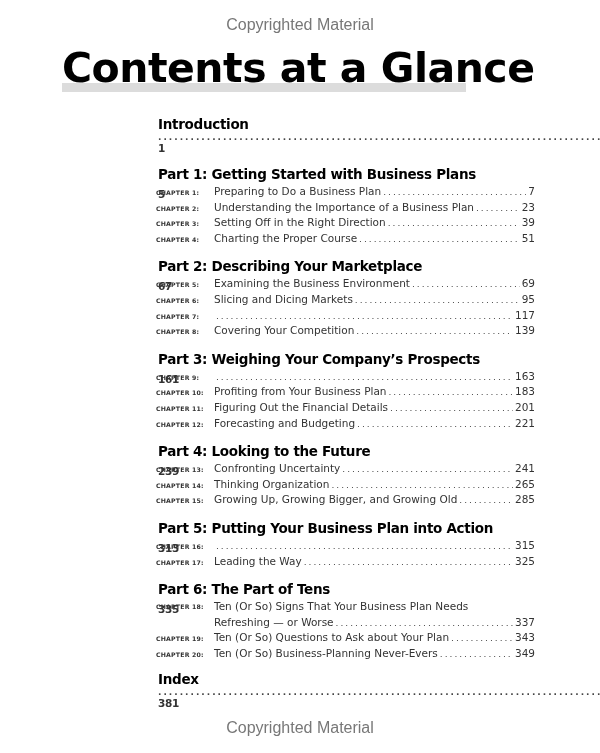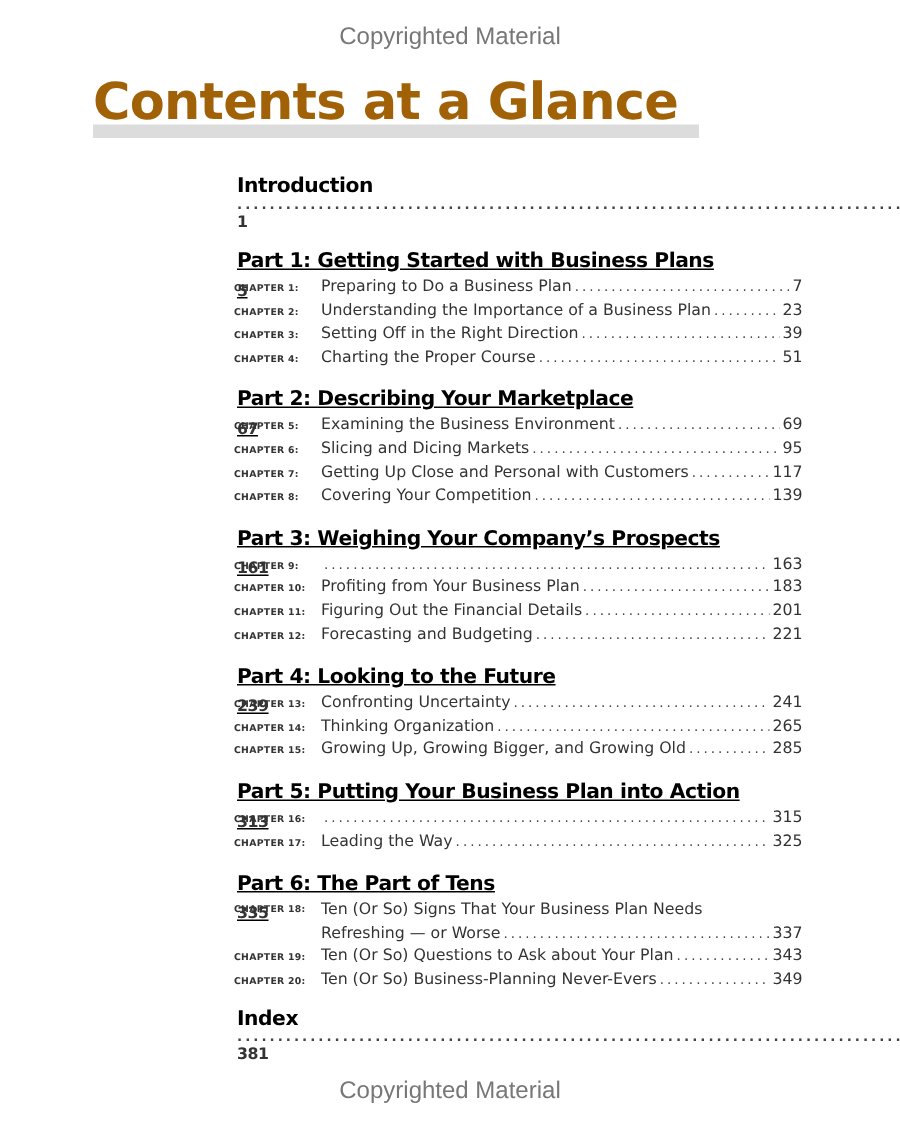--- a/index.html
+++ b/index.html
@@ -34,23 +34,23 @@
       width: 404px;
       height: 9px;
       background: #dcdcdc;
     }
     .title {
       position: absolute;
       left: 62px;
       top: 48px;
       font-family: "DejaVu Sans", sans-serif;
       font-weight: bold;
-      font-size: 34px;
+      font-size: 41px;
       letter-spacing: -0.5px;
-      color: #a16207;
+      color: #000000;
       margin: 0;
       line-height: 40px;
       z-index: 2;
     }
 
     .toc {
       position: absolute;
       left: 156px;
       top: 116px;
       width: 379px;
@@ -77,21 +77,21 @@
     }
     .part-row {
       font-weight: bold;
       font-size: 13.5px;
       color: #000;
       letter-spacing: -0.3px;
       flex-direction: column;
     }
     .part-row .label { font-weight: bold; }
     .part-block { margin-bottom: 10px; }
-    .part-block .part-row { height: 20px; line-height: 20px; text-decoration: underline; }
+    .part-block .part-row { height: 20px; line-height: 20px; }
     .chapter-row {
       height: 15.6px;
       line-height: 15.6px;
       font-size: 10.5px;
       color: #333;
     }
     .chapter-num {
       display: inline-block;
       width: 58px;
       font-size: 6.2px;
@@ -180,21 +180,20 @@
       <span class="page">69</span>
     </div>
     <div class="row chapter-row">
       <span class="chapter-num">Chapter 6:</span>
       <span class="chapter-title">Slicing and Dicing Markets</span>
       <span class="dots"></span>
       <span class="page">95</span>
     </div>
     <div class="row chapter-row">
       <span class="chapter-num">Chapter 7:</span>
-      <span class="chapter-title">Getting Up Close and Personal with Customers</span>
       <span class="dots"></span>
       <span class="page">117</span>
     </div>
     <div class="row chapter-row">
       <span class="chapter-num">Chapter 8:</span>
       <span class="chapter-title">Covering Your Competition</span>
       <span class="dots"></span>
       <span class="page">139</span>
     </div>
   </div>

